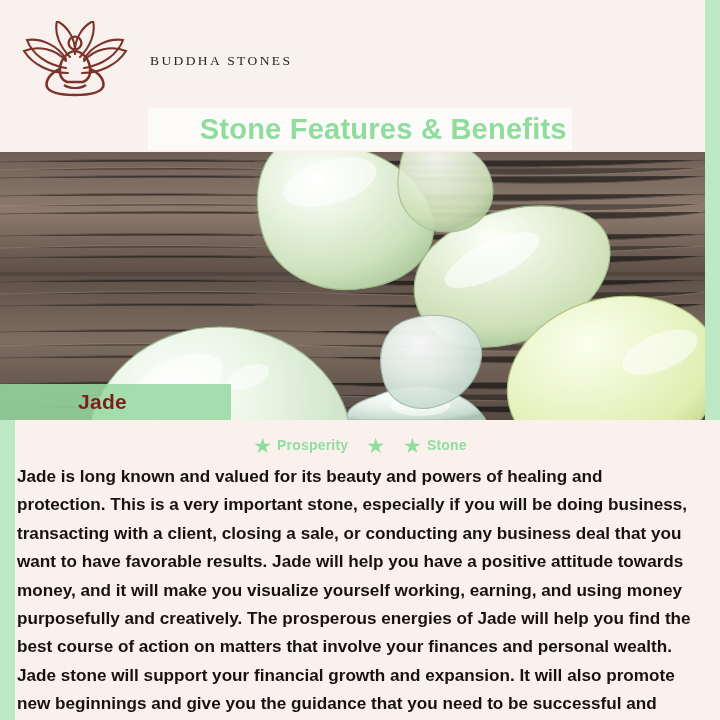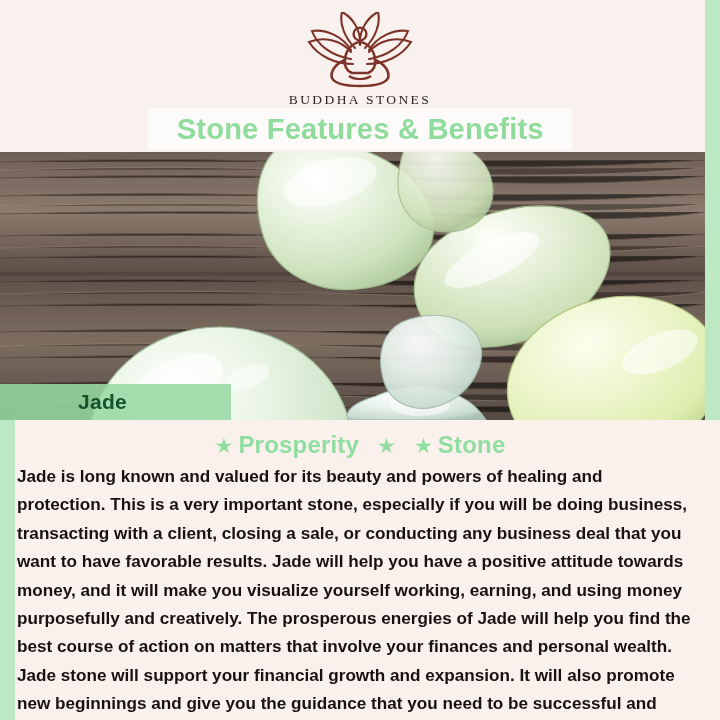--- a/index.html
+++ b/index.html
@@ -34,39 +34,39 @@
   .green-right-strip {
     position:absolute; left:705px; top:152px;
     width:15px; height:268px;
     background:#bce8c4;
   }
 
   
   .logo-wrap {
     position:absolute; left:0; top:12px;
     width:720px; height:96px;
-    display:flex; flex-direction:column;
+    display:flex; flex-direction:row;
     align-items:center; justify-content:flex-start;
   }
   .lotus { display:block; }
   .brand {
     margin-top:2px;
     font-family:"Liberation Serif", serif;
     font-size:13.5px;
     letter-spacing:2.4px;
     color:#2a2320;
     font-weight:400;
   }
 
   
   .title-banner {
     position:absolute; left:148px; top:108px;
     width:424px; height:42px;
     background:#fdfbfa;
-    display:flex; align-items:center; justify-content:center;
+    display:flex; align-items:center; justify-content:flex-end;
   }
   .title-text {
     font-family:"Liberation Sans Narrow","Liberation Sans", sans-serif;
     font-size:30px;
     font-weight:bold;
     color:#8fdc9d;
     letter-spacing:0.2px;
     transform:scaleX(0.97);
     white-space:nowrap;
   }
@@ -85,21 +85,21 @@
     position:absolute; left:0; top:384px;
     width:231px; height:36px;
     background:rgba(150,217,162,0.86);
     display:flex; align-items:center;
   }
   .jade-label {
     margin-left:78px;
     font-family:"Liberation Sans Narrow","Liberation Sans", sans-serif;
     font-size:21px;
     font-weight:bold;
-    color:#14532d;
+    color:#7f1d1d;
     letter-spacing:0.3px;
   }
 
   
   .benefits {
     position:absolute; left:15px; top:430px;
     width:690px; height:30px;
     display:flex; align-items:center; justify-content:center;
     gap:6px;
   }
@@ -107,21 +107,21 @@
     display:flex; align-items:center; gap:5px;
   }
   .benefit + .benefit { margin-left:12px; }
   .star {
     font-size:21px;
     line-height:1;
     color:#90de9f;
   }
   .benefit-label {
     font-family:"Liberation Sans Narrow","Liberation Sans", sans-serif;
-    font-size:24px;
+    font-size:14px;
     font-weight:bold;
     color:#90de9f;
     letter-spacing:0.2px;
   }
 
   
   .body-copy {
     position:absolute; left:17px; top:462px;
     width:686px;
     font-family:"Liberation Sans Narrow","Liberation Sans", sans-serif;

